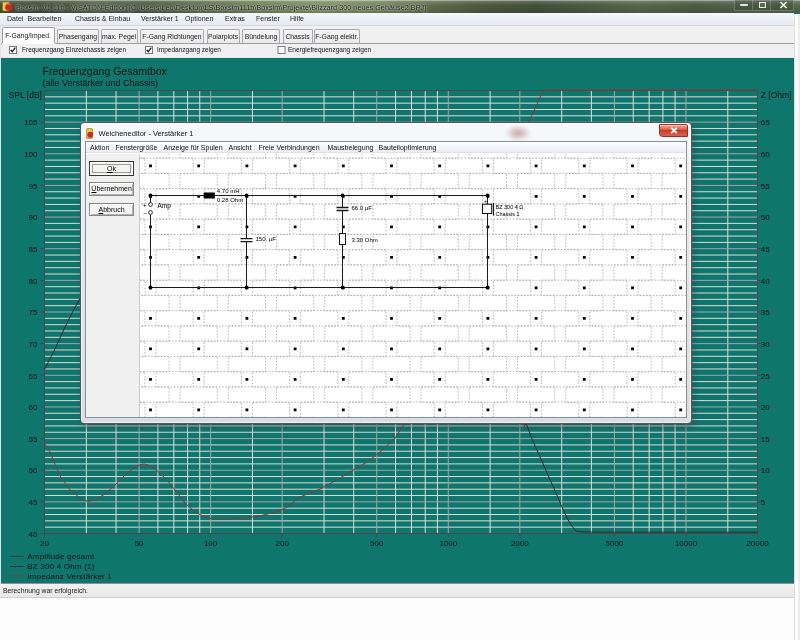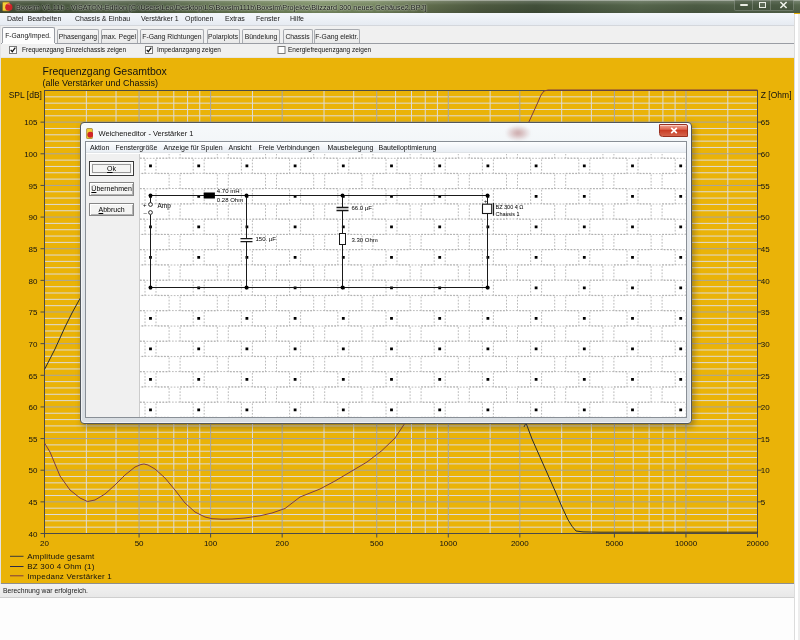--- a/index.html
+++ b/index.html
@@ -1,15 +1,15 @@
 <!DOCTYPE html>
 <html><head><meta charset="utf-8"><style>
 * { margin:0; padding:0; box-sizing:border-box; }
 body { width:800px; height:640px; font-family:"Liberation Sans", sans-serif; overflow:hidden; background:#fff; }
-#scr { position:relative; width:800px; height:640px; background:#eab308; overflow:hidden; }
+#scr { position:relative; width:800px; height:640px; background:#0f766e; overflow:hidden; }
 .ab { position:absolute; }
 </style></head><body>
 <div id="scr">
 
 <div class="ab" style="left:0;top:0;width:800px;height:12.5px;overflow:hidden;background:
  linear-gradient(to bottom, rgba(255,255,255,.22), rgba(255,255,255,0) 40%, rgba(0,0,0,.12)),
  linear-gradient(to right, #46533b 0%, #3e4c34 5%, #55644a 12%, #4a5940 18%, #5d6e4c 25%, #70825a 33%, #7d9066 40%, #74865e 47%, #626f4e 53%, #4e5a40 60%, #42503a 67%, #4b5a42 73%, #56664c 80%, #4d5c44 87%, #52624a 93%, #57684e 100%);">
  <div class="ab" style="left:0;top:0;right:0;height:1px;background:rgba(255,255,255,.35)"></div>
 </div>
 <svg class="ab" style="left:2px;top:1px" width="11" height="11" viewBox="0 0 11 11">

